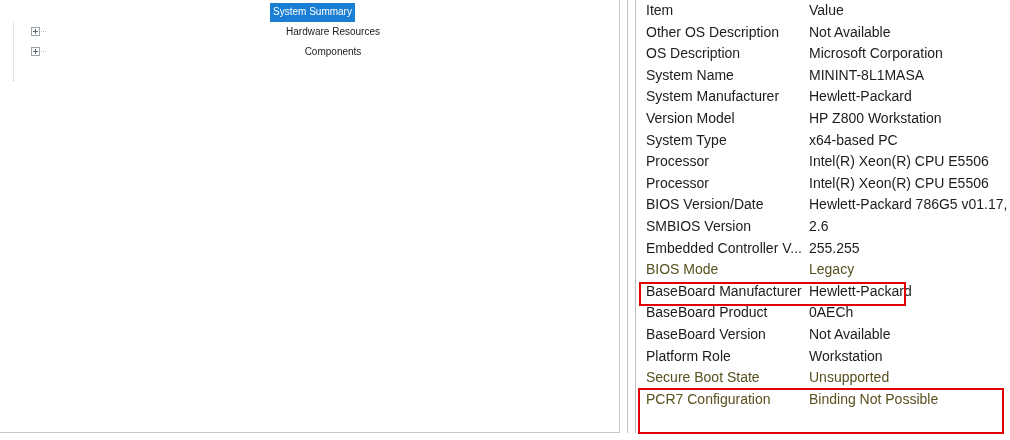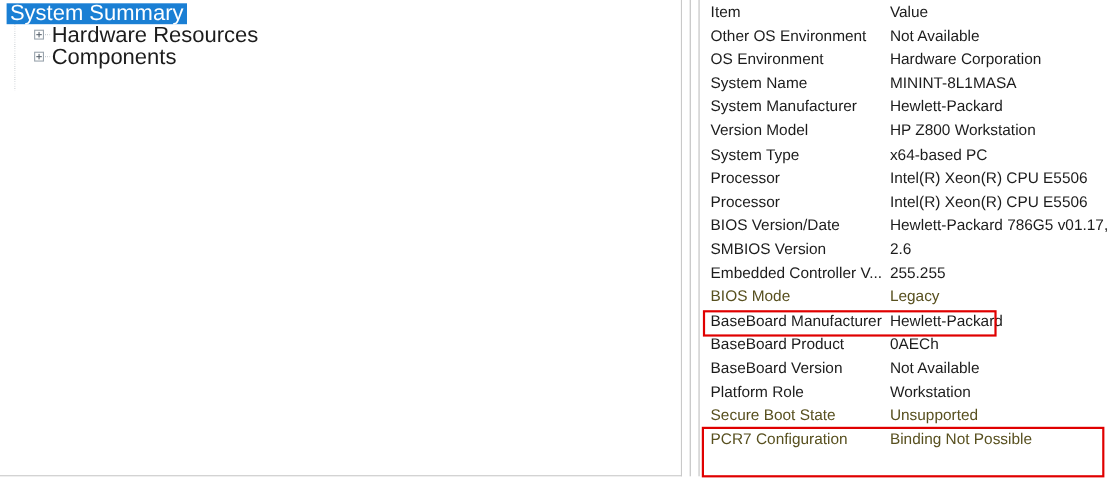--- a/index.html
+++ b/index.html
@@ -29,23 +29,24 @@
     background: #ffffff;
     border-bottom: 1px solid #c9c9c9;
     border-right: 1px solid #c9c9c9;
     box-sizing: border-box;
     overflow: hidden;
   }
   .tree-row {
     position: relative;
     height: 20px;
     line-height: 20px;
-    font-size: 20px;
+    font-size: 10px;
     color: #1c1c1c;
     white-space: nowrap;
+    text-align: center;
   }
   .tree-row.root {
     padding-left: 6px;
   }
   .tree-row.child {
     padding-left: 25px;
     margin-left: 22px;
   }
   .sel-label {
     display: inline-block;
@@ -205,27 +206,27 @@
   <div id="splitter"></div>
 
   <div id="details-pane">
 
     <div class="detail-row">
       <span class="cell-item">Item</span>
       <span class="cell-value">Value</span>
     </div>
 
     <div class="detail-row">
-      <span class="cell-item">Other OS Environment</span>
+      <span class="cell-item">Other OS Description</span>
       <span class="cell-value">Not Available</span>
     </div>
 
     <div class="detail-row">
-      <span class="cell-item">OS Environment</span>
-      <span class="cell-value">Hardware Corporation</span>
+      <span class="cell-item">OS Description</span>
+      <span class="cell-value">Microsoft Corporation</span>
     </div>
 
     <div class="detail-row">
       <span class="cell-item">System Name</span>
       <span class="cell-value">MININT-8L1MASA</span>
     </div>
 
     <div class="detail-row">
       <span class="cell-item">System Manufacturer</span>
       <span class="cell-value">Hewlett-Packard</span>

